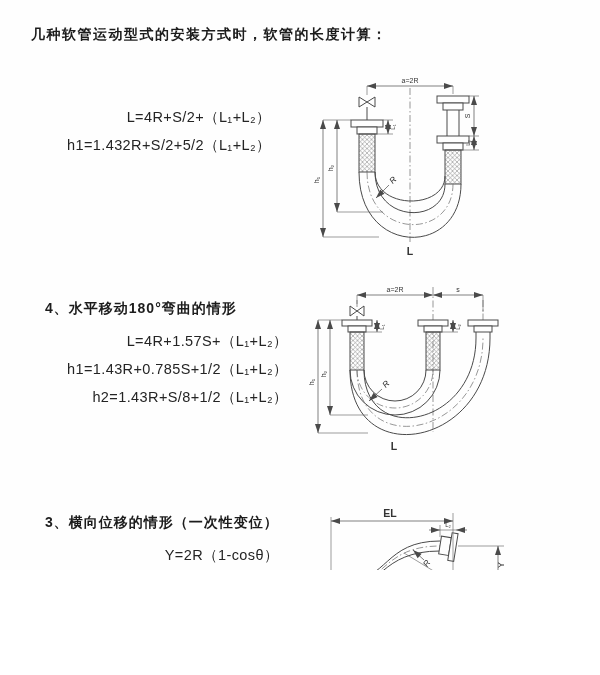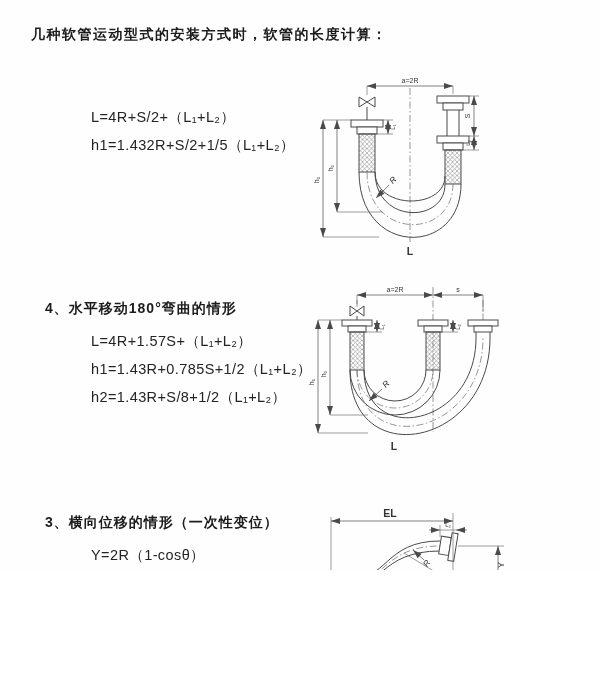--- a/index.html
+++ b/index.html
@@ -2,21 +2,21 @@
 <html><head>
 <meta charset="utf-8">
 <style>
   html,body{margin:0;padding:0;background:#fff;}
   #page{position:relative;width:600px;height:570px;background:#fefefe;overflow:hidden;
         font-family:"Liberation Sans","DejaVu Sans",sans-serif;color:#222;}
   .title{position:absolute;left:31px;top:26px;font-size:14px;font-weight:bold;
          letter-spacing:1.5px;color:#1c1c1c;}
   .section{position:absolute;left:45px;}
   .heading{font-size:14px;font-weight:bold;letter-spacing:1px;color:#1c1c1c;margin-bottom:9px;}
-  .formulas{margin-left:46px;}
+  .formulas{margin-left:22px;text-align:right;}
   .formula{font-size:14.5px;line-height:28px;letter-spacing:.4px;color:#242424;white-space:nowrap;}
   .diag{position:absolute;}
   
   .ln{stroke:#4a4a4a;stroke-width:1;fill:none;}
   .pc{fill:#fefefe;stroke:#4a4a4a;stroke-width:1;}
   .hose{fill:url(#xh);stroke:#4a4a4a;stroke-width:1;}
   .cl{stroke:#6a6a6a;stroke-width:.7;fill:none;stroke-dasharray:7 2.5 1.5 2.5;}
   .dim{stroke:#4a4a4a;stroke-width:.7;fill:none;}
   .ext{stroke:#5a5a5a;stroke-width:.6;fill:none;}
   .lbl{fill:#333;font-family:"Liberation Sans","DejaVu Sans",sans-serif;}
@@ -37,21 +37,21 @@
         <path d="M0.5,1 L9.5,4 L0.5,7 Z" fill="#4a4a4a"></path>
       </marker>
     </defs>
   </svg>
 
   <div class="title">几种软管运动型式的安装方式时，软管的长度计算：</div>
 
   <div class="section" style="top:103px">
     <div class="formulas">
       <div class="formula">L=4R+S/2+（L₁+L₂）</div>
-      <div class="formula">h1=1.432R+S/2+1/5（L₁+L₂）</div>
+      <div class="formula">h1=1.432R+S/2+5/2（L₁+L₂）</div>
     </div>
   </div>
 
   <svg class="diag" style="left:313px;top:72px" width="272" height="192" viewBox="0 0 272 192">
 
     <line class="cl" x1="97" y1="16" x2="97" y2="170"></line>
 
     <line class="ext" x1="54" y1="14" x2="54" y2="23"></line>
     <line class="ext" x1="140" y1="14" x2="140" y2="22"></line>
     <line class="dim" x1="54" y1="14" x2="140" y2="14" marker-start="url(#arw)" marker-end="url(#arw)"></line>

